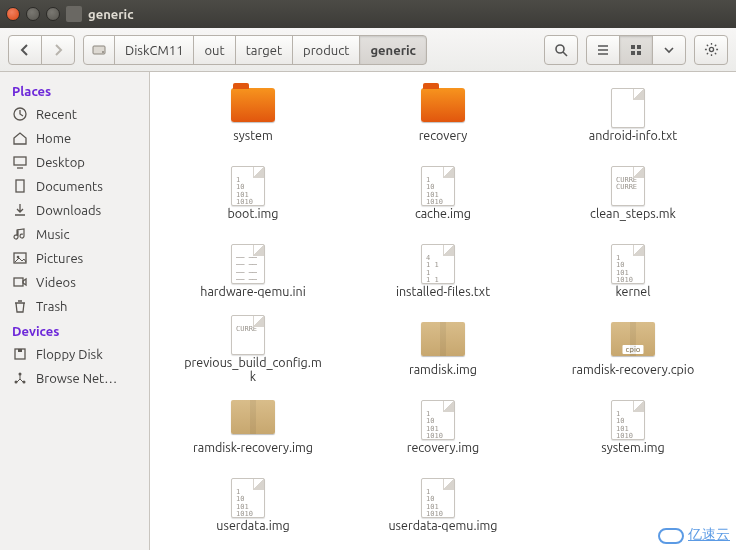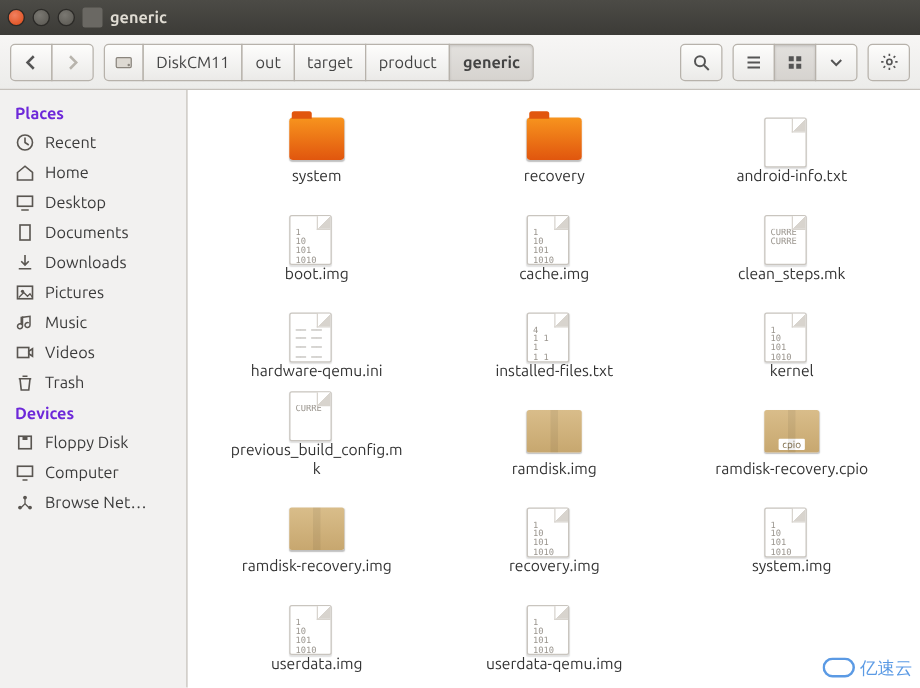--- a/index.html
+++ b/index.html
@@ -28,34 +28,34 @@
 .spacer { flex:1; }
 
 .body { display:flex; height: calc(550px - 28px - 44px); }
 .sidebar { width:150px; background:#f2f1f0; border-right:1px solid #c9c5bf; padding:6px 0; overflow:hidden; }
 .side-head { font-weight:bold; color:#6d28d9; font-size:13px; padding:6px 12px 4px; }
 .side-item { display:flex; align-items:center; gap:8px; padding:4px 12px; font-size:13px; color:#3c3c3c; cursor:pointer; white-space:nowrap; overflow:hidden; text-overflow:ellipsis; }
 .side-icon { width:16px; height:16px; display:flex; align-items:center; justify-content:center; color:#5a5651; flex-shrink:0; }
 
 .files { flex:1; background:#fff; overflow-y:auto; padding:4px 8px 12px; }
 .grid { display:grid; grid-template-columns: repeat(3, 1fr); }
-.file { display:flex; flex-direction:column; align-items:center; justify-content:flex-end; padding:6px 4px; text-align:center; cursor:pointer; height:78px; }
+.file { display:flex; flex-direction:column; align-items:center; justify-content:center; padding:6px 4px; text-align:center; cursor:pointer; height:78px; }
 .fname { font-size:12.5px; color:#333; margin-top:4px; line-height:1.15; max-width:140px; word-break:break-word; }
 
 .thumb { width:44px; height:36px; position:relative; }
 .folder { width:44px; height:34px; background:linear-gradient(#f7941e,#e1560e); border-radius:3px; position:relative; box-shadow:0 1px 1px rgba(0,0,0,.25); }
 .folder::before { content:""; position:absolute; top:-5px; left:2px; width:16px; height:6px; background:#e1560e; border-radius:2px 2px 0 0; }
 .box { width:44px; height:34px; background:linear-gradient(#d9bd8a,#c7a76f); border-radius:2px; position:relative; box-shadow:0 1px 1px rgba(0,0,0,.25); }
 .box::after { content:""; position:absolute; top:0; left:50%; width:6px; height:100%; margin-left:-3px; background:rgba(0,0,0,.06);}
 .box.cpio::before { content:attr(data-label); position:absolute; bottom:2px; left:50%; transform:translateX(-50%); background:#fff; font-size:8px; padding:0 3px; border-radius:1px; color:#7a6843; }
 .doc { width:34px; height:40px; background:#fff; border:1px solid #c9c5bf; border-radius:2px; position:relative; box-shadow:0 1px 1px rgba(0,0,0,.12); }
 .doc::after { content:""; position:absolute; top:0; right:0; width:10px; height:10px; background:linear-gradient(135deg,#fff 49%,#d8d4ce 50%); border-left:1px solid #d8d4ce; border-bottom:1px solid #d8d4ce; }
 .doc .glyph { position:absolute; top:10px; left:4px; right:4px; font-size:7px; line-height:1.05; color:#9a958e; text-align:left; font-family:monospace; white-space:pre; overflow:hidden; }
 
-.watermark { position:fixed; right:6px; bottom:6px; font-size:14px; color:#4a90e2; display:flex; align-items:flex-start; gap:4px; opacity:.9; pointer-events:none;}
+.watermark { position:fixed; right:6px; bottom:6px; font-size:14px; color:#4a90e2; display:flex; align-items:flex-end; gap:4px; opacity:.9; pointer-events:none;text-decoration:underline;}
 .watermark .cloud { width:26px; height:16px; border:2px solid #4a90e2; border-radius:10px; position:relative;}
 
 svg { display:block; }
 </style>
 </head>
 <body>
 
 <div class="titlebar">
   <div class="window-btns">
     <div class="wbtn close"></div>
@@ -184,38 +184,38 @@
         <span class="side-icon">
           <svg width="16" height="16" viewBox="0 0 16 16">
             <path d="M8 2v8m-3-3 3 3 3-3M3 13h10" fill="none" stroke="#5a5651" stroke-width="1.3"></path>
           </svg>
         </span>
         <span>Downloads</span>
       </div>
       <div class="side-item">
         <span class="side-icon">
           <svg width="16" height="16" viewBox="0 0 16 16">
+            <path d="M6 3v8a2 2 0 1 1-1-1.7V4l7-1v7a2 2 0 1 1-1-1.7" fill="none" stroke="#5a5651" stroke-width="1.2"></path>
+          </svg>
+        </span>
+        <span>Music</span>
+      </div>
+      <div class="side-item">
+        <span class="side-icon">
+          <svg width="16" height="16" viewBox="0 0 16 16">
             <rect x="2" y="3" width="12" height="10" fill="none" stroke="#5a5651" stroke-width="1.3"></rect>
             <circle cx="6" cy="7" r="1.3" fill="#5a5651"></circle>
             <path d="M3 12l4-4 3 3 2-2 2 3" fill="none" stroke="#5a5651"></path>
           </svg>
         </span>
         <span>Pictures</span>
       </div>
       <div class="side-item">
         <span class="side-icon">
           <svg width="16" height="16" viewBox="0 0 16 16">
-            <path d="M6 3v8a2 2 0 1 1-1-1.7V4l7-1v7a2 2 0 1 1-1-1.7" fill="none" stroke="#5a5651" stroke-width="1.2"></path>
-          </svg>
-        </span>
-        <span>Music</span>
-      </div>
-      <div class="side-item">
-        <span class="side-icon">
-          <svg width="16" height="16" viewBox="0 0 16 16">
             <rect x="2" y="4" width="9" height="8" fill="none" stroke="#5a5651" stroke-width="1.3"></rect>
             <path d="M11 7l3-2v6l-3-2z" fill="none" stroke="#5a5651" stroke-width="1.3"></path>
           </svg>
         </span>
         <span>Videos</span>
       </div>
       <div class="side-item">
         <span class="side-icon">
           <svg width="16" height="16" viewBox="0 0 16 16">
             <path d="M4 5h8l-1 9H5zM3 5h10M6 3h4" fill="none" stroke="#5a5651" stroke-width="1.3"></path>
@@ -225,29 +225,20 @@
       </div>
       <div class="side-head">Devices</div>
       <div class="side-item">
         <span class="side-icon">
           <svg width="16" height="16" viewBox="0 0 16 16">
             <rect x="3" y="3" width="10" height="10" fill="none" stroke="#5a5651" stroke-width="1.3"></rect>
             <rect x="6" y="3" width="4" height="3" fill="#5a5651"></rect>
           </svg>
         </span>
         <span>Floppy Disk</span>
-      </div>
-      <div class="side-item">
-        <span class="side-icon">
-          <svg width="16" height="16" viewBox="0 0 16 16">
-            <rect x="2" y="3" width="12" height="8" fill="none" stroke="#5a5651" stroke-width="1.3"></rect>
-            <path d="M6 14h4" stroke="#5a5651" stroke-width="1.3"></path>
-          </svg>
-        </span>
-        <span>Computer</span>
       </div>
       <div class="side-item">
         <span class="side-icon">
           <svg width="16" height="16" viewBox="0 0 16 16">
             <circle cx="8" cy="4" r="1.5" fill="#5a5651"></circle>
             <circle cx="4" cy="12" r="1.5" fill="#5a5651"></circle>
             <circle cx="12" cy="12" r="1.5" fill="#5a5651"></circle>
             <path d="M8 5v4m0 0-3 3m3-3 3 3" stroke="#5a5651" fill="none"></path>
           </svg>
         </span>

